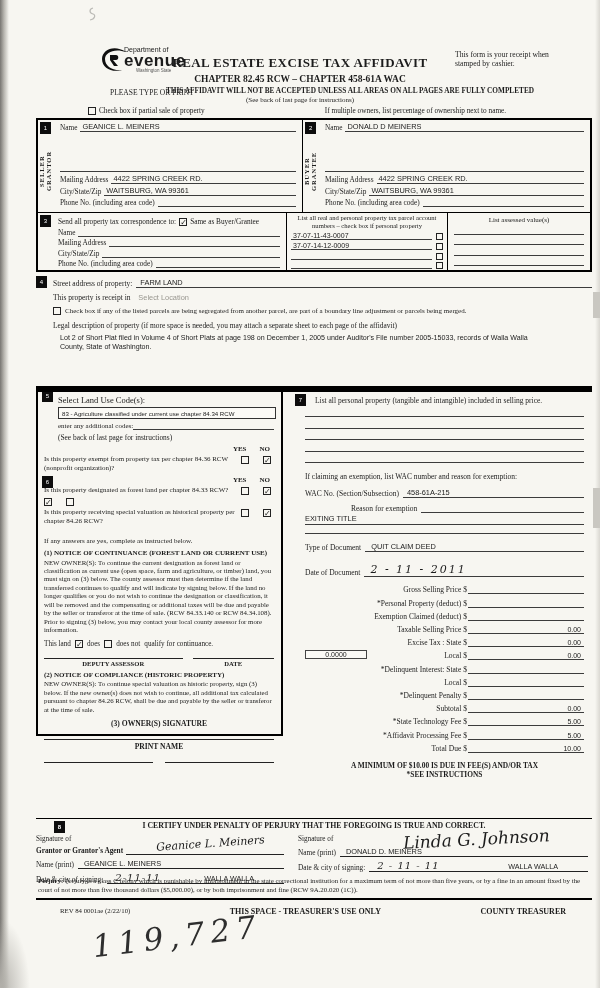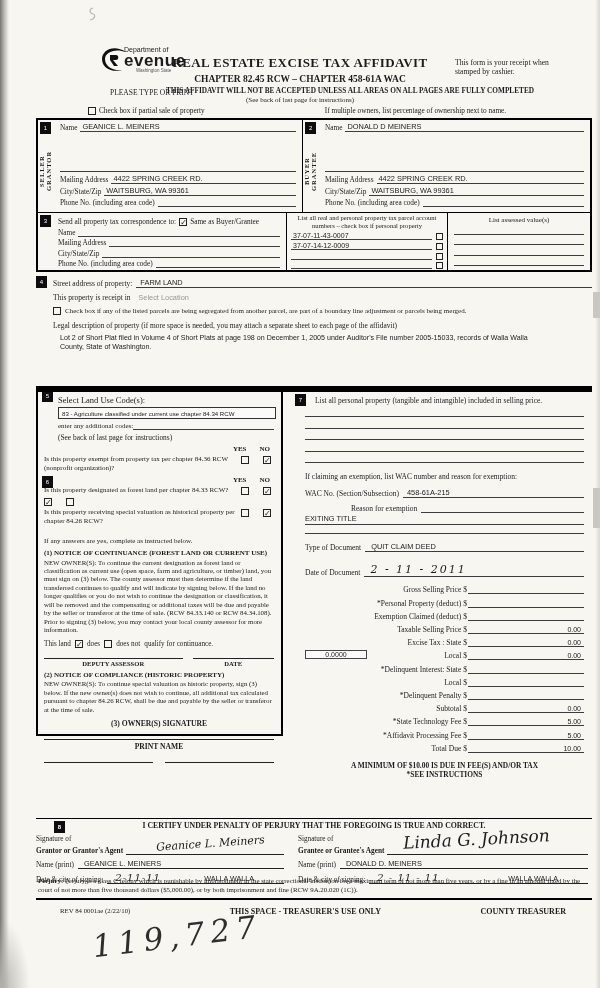--- a/index.html
+++ b/index.html
@@ -24,21 +24,21 @@
   .logo-row { display:flex; align-items:flex-start; }
   .logo-swoosh { width:30px; height:28px; }
   .logo-texts { margin-left:-6px; }
   .logo-dept { font-family:"Liberation Sans",sans-serif; font-size:7px; }
   .logo-rev  { font-family:"Liberation Sans",sans-serif; font-size:17px; font-weight:bold; letter-spacing:0.5px; line-height:0.9; }
   .logo-state{ font-family:"Liberation Sans",sans-serif; font-size:4.5px; color:#555; margin-left:12px; }
   .please-type { position:absolute; left:110px; top:88px; font-size:7.5px; }
   .title-block { position:absolute; left:150px; top:55px; width:300px; text-align:center; }
   .main-title { font-size:13px; font-weight:bold; letter-spacing:0.4px; }
   .sub-title  { font-size:9.5px; font-weight:bold; margin-top:3px; }
-  .receipt-note { position:absolute; left:455px; top:58px; width:105px; font-size:7.6px; line-height:1.25; } 
+  .receipt-note { position:absolute; left:455px; top:50px; width:105px; font-size:7.6px; line-height:1.25; } 
   .warn-line { position:absolute; left:140px; top:86px; width:420px; text-align:center; font-size:7.3px; font-weight:bold; }
   .see-back-top { position:absolute; left:150px; top:96px; width:300px; text-align:center; font-size:7px; }
   .partial-row { position:absolute; left:88px; top:106px; width:500px; display:flex; font-size:7.3px; }
   .partial-left { display:flex; align-items:center; gap:3px; }
   .partial-right { margin-left:120px; }
 
   
   .cb { display:inline-block; width:8px; height:8px; border:1px solid #222; background:#f7f6f1;
         font-size:8px; line-height:7px; text-align:center; vertical-align:-1px; font-family:"DejaVu Sans",sans-serif; }
   .numbox { display:inline-flex; align-items:center; justify-content:center; width:11px; height:12px;
@@ -548,24 +548,20 @@
         <div class="sigrow4">
           <span class="lab">Date &amp; city of signing:</span>
           <span class="ln">
             <span class="hand-date">2-11-11</span>
             <span class="sign-city">WALLA WALLA</span>
           </span>
         </div>
       </div>
       <div class="sig-half sig-half-r">
         <div class="sigrow1">Signature of</div>
-        <div class="sigrow2">
-          <span class="lab">Grantee or Grantee's Agent</span>
-          <span class="ln"></span>
-        </div>
         <span class="script sig-script-r">Linda G. Johnson</span>
         <div class="sigrow3">
           <span class="lab">Name (print)</span>
           <span class="ln typed">DONALD D. MEINERS</span>
         </div>
         <div class="sigrow4">
           <span class="lab">Date &amp; city of signing:</span>
           <span class="ln">
             <span class="hand-date">2 - 11 - 11</span>
             <span class="sign-city">WALLA WALLA</span>

